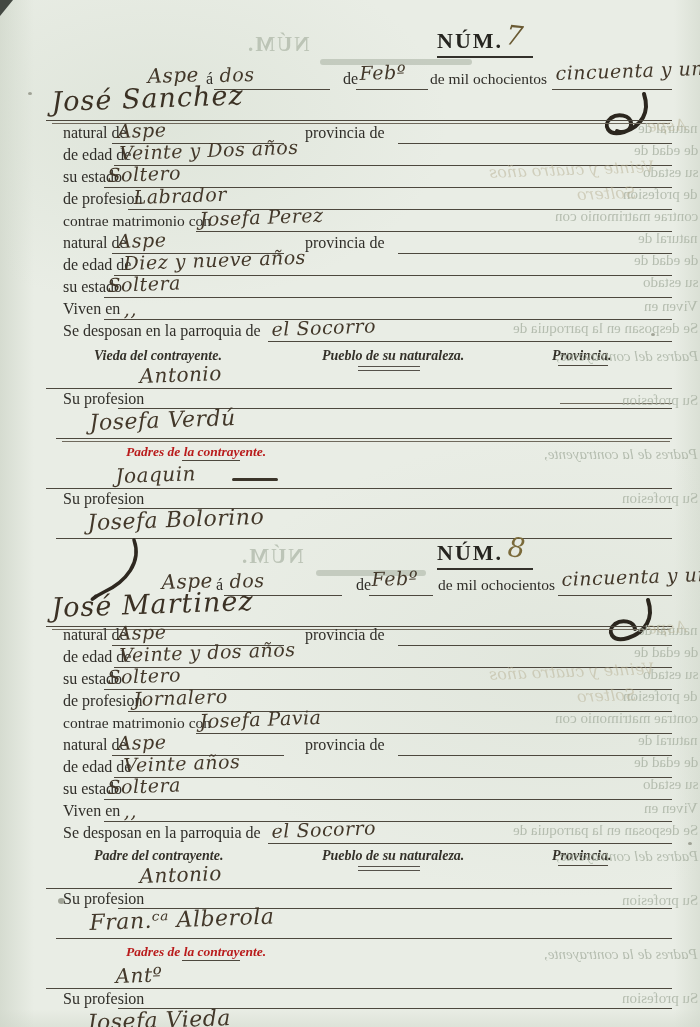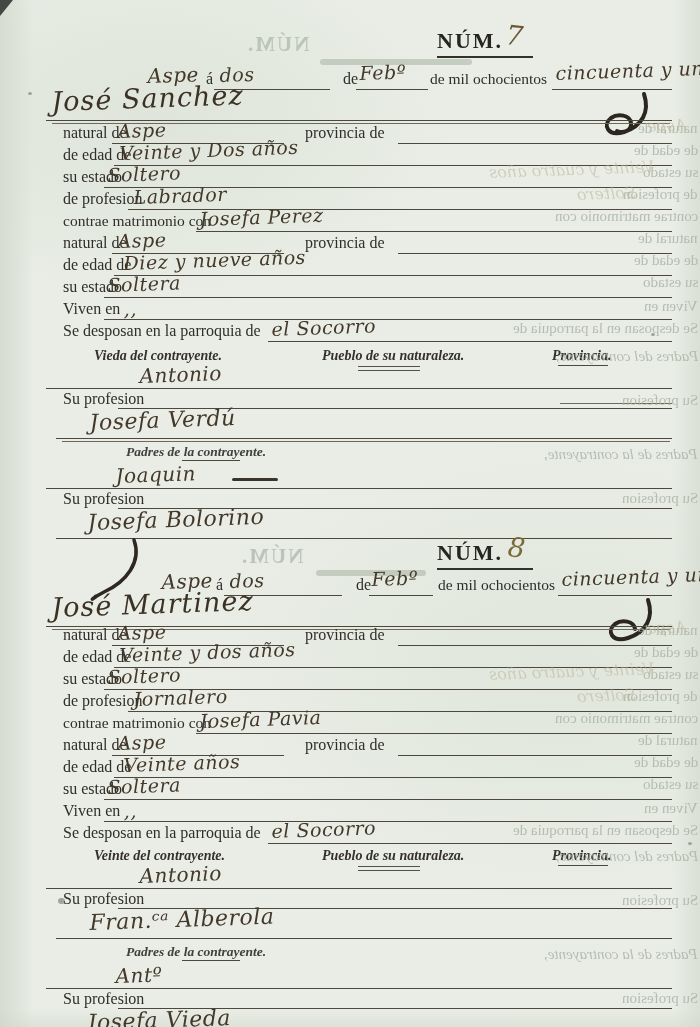--- a/index.html
+++ b/index.html
@@ -23,21 +23,21 @@
         white-space:nowrap;letter-spacing:.5px;transform:rotate(-2deg);transform-origin:left bottom;}
   .hand.big{font-size:27px;letter-spacing:1px;color:#3b3124;}
   .hand.name{font-size:22px;}
   .numlabel{font-weight:bold;font-size:22px;letter-spacing:2px;color:#262520;}
   .numhand{font-family:"DejaVu Serif",serif;font-style:italic;font-size:27px;color:#6a5a33;transform:rotate(6deg);}
   .rule{position:absolute;height:0;border-top:1px solid #4d483e;}
   .rule.faint{border-top-color:#6f695c;}
   .rule.thick{border-top:2.5px solid #33312b;}
   .dbl{position:absolute;height:3px;border-top:1px solid #55514a;border-bottom:1px solid #55514a;}
   .colhead{position:absolute;font-style:italic;font-weight:bold;font-size:14px;color:#343129;white-space:nowrap;}
-  .padreslbl{position:absolute;font-style:italic;font-weight:bold;font-size:13.5px;color:#404040;white-space:nowrap;}
+  .padreslbl{position:absolute;font-style:italic;font-weight:bold;font-size:13.5px;color:#b91c1c;white-space:nowrap;}
   .bleed{position:absolute;transform:scaleX(-1);color:#a9b2a3;opacity:.8;font-size:15px;white-space:nowrap;
          font-family:"Liberation Serif",serif;}
   .bleed-num{font-weight:bold;font-size:21px;letter-spacing:2px;color:#b2bbac;}
   .bleed-hand{position:absolute;transform:scaleX(-1) rotate(2deg);color:#b8b194;opacity:.5;
               font-family:"DejaVu Serif",serif;font-style:italic;font-size:16px;white-space:nowrap;}
   .smudge{position:absolute;height:6px;background:rgba(168,176,162,.55);border-radius:3px;}
   .dash{position:absolute;height:0;border-top:3px solid #3b342a;border-radius:2px;}
   .corner-mark{position:absolute;top:0;left:0;width:0;height:0;
                border-top:16px solid #434842;border-right:13px solid transparent;}
   .speck{position:absolute;width:4px;height:3px;border-radius:50%;background:#8e9183;opacity:.8;}
@@ -237,21 +237,21 @@
   <div class="rule" style="left:104px;top:273px;width:568px;"></div>
 
   <span class="r printed" style="left:63px;top:276px;">Viven en</span>
   <span class="r hand" style="left:124px;top:274px;">,,</span>
   <div class="rule" style="left:104px;top:295px;width:568px;"></div>
 
   <span class="r printed" style="left:63px;top:298px;">Se desposan en la parroquia de</span>
   <span class="r hand" style="left:272px;top:294px;">el Socorro</span>
   <div class="rule" style="left:268px;top:317px;width:404px;"></div>
 
-  <span class="colhead" style="left:94px;top:322px;">Veinte del contrayente.</span>
+  <span class="colhead" style="left:94px;top:322px;">Padre del contrayente.</span>
   <span class="colhead" style="left:322px;top:322px;">Pueblo de su naturaleza.</span>
   <span class="colhead" style="left:552px;top:322px;">Provincia.</span>
   <div class="dbl" style="left:358px;top:340px;width:62px;"></div>
   <div class="rule" style="left:558px;top:339px;width:50px;"></div>
 
   <span class="r hand" style="left:140px;top:338px;font-size:20px;">Antonio</span>
   <div class="rule" style="left:46px;top:362px;width:626px;"></div>
 
   <span class="r printed" style="left:63px;top:364px;">Su profesion</span>
   <span class="r hand" style="left:200px;top:362px;"></span>

